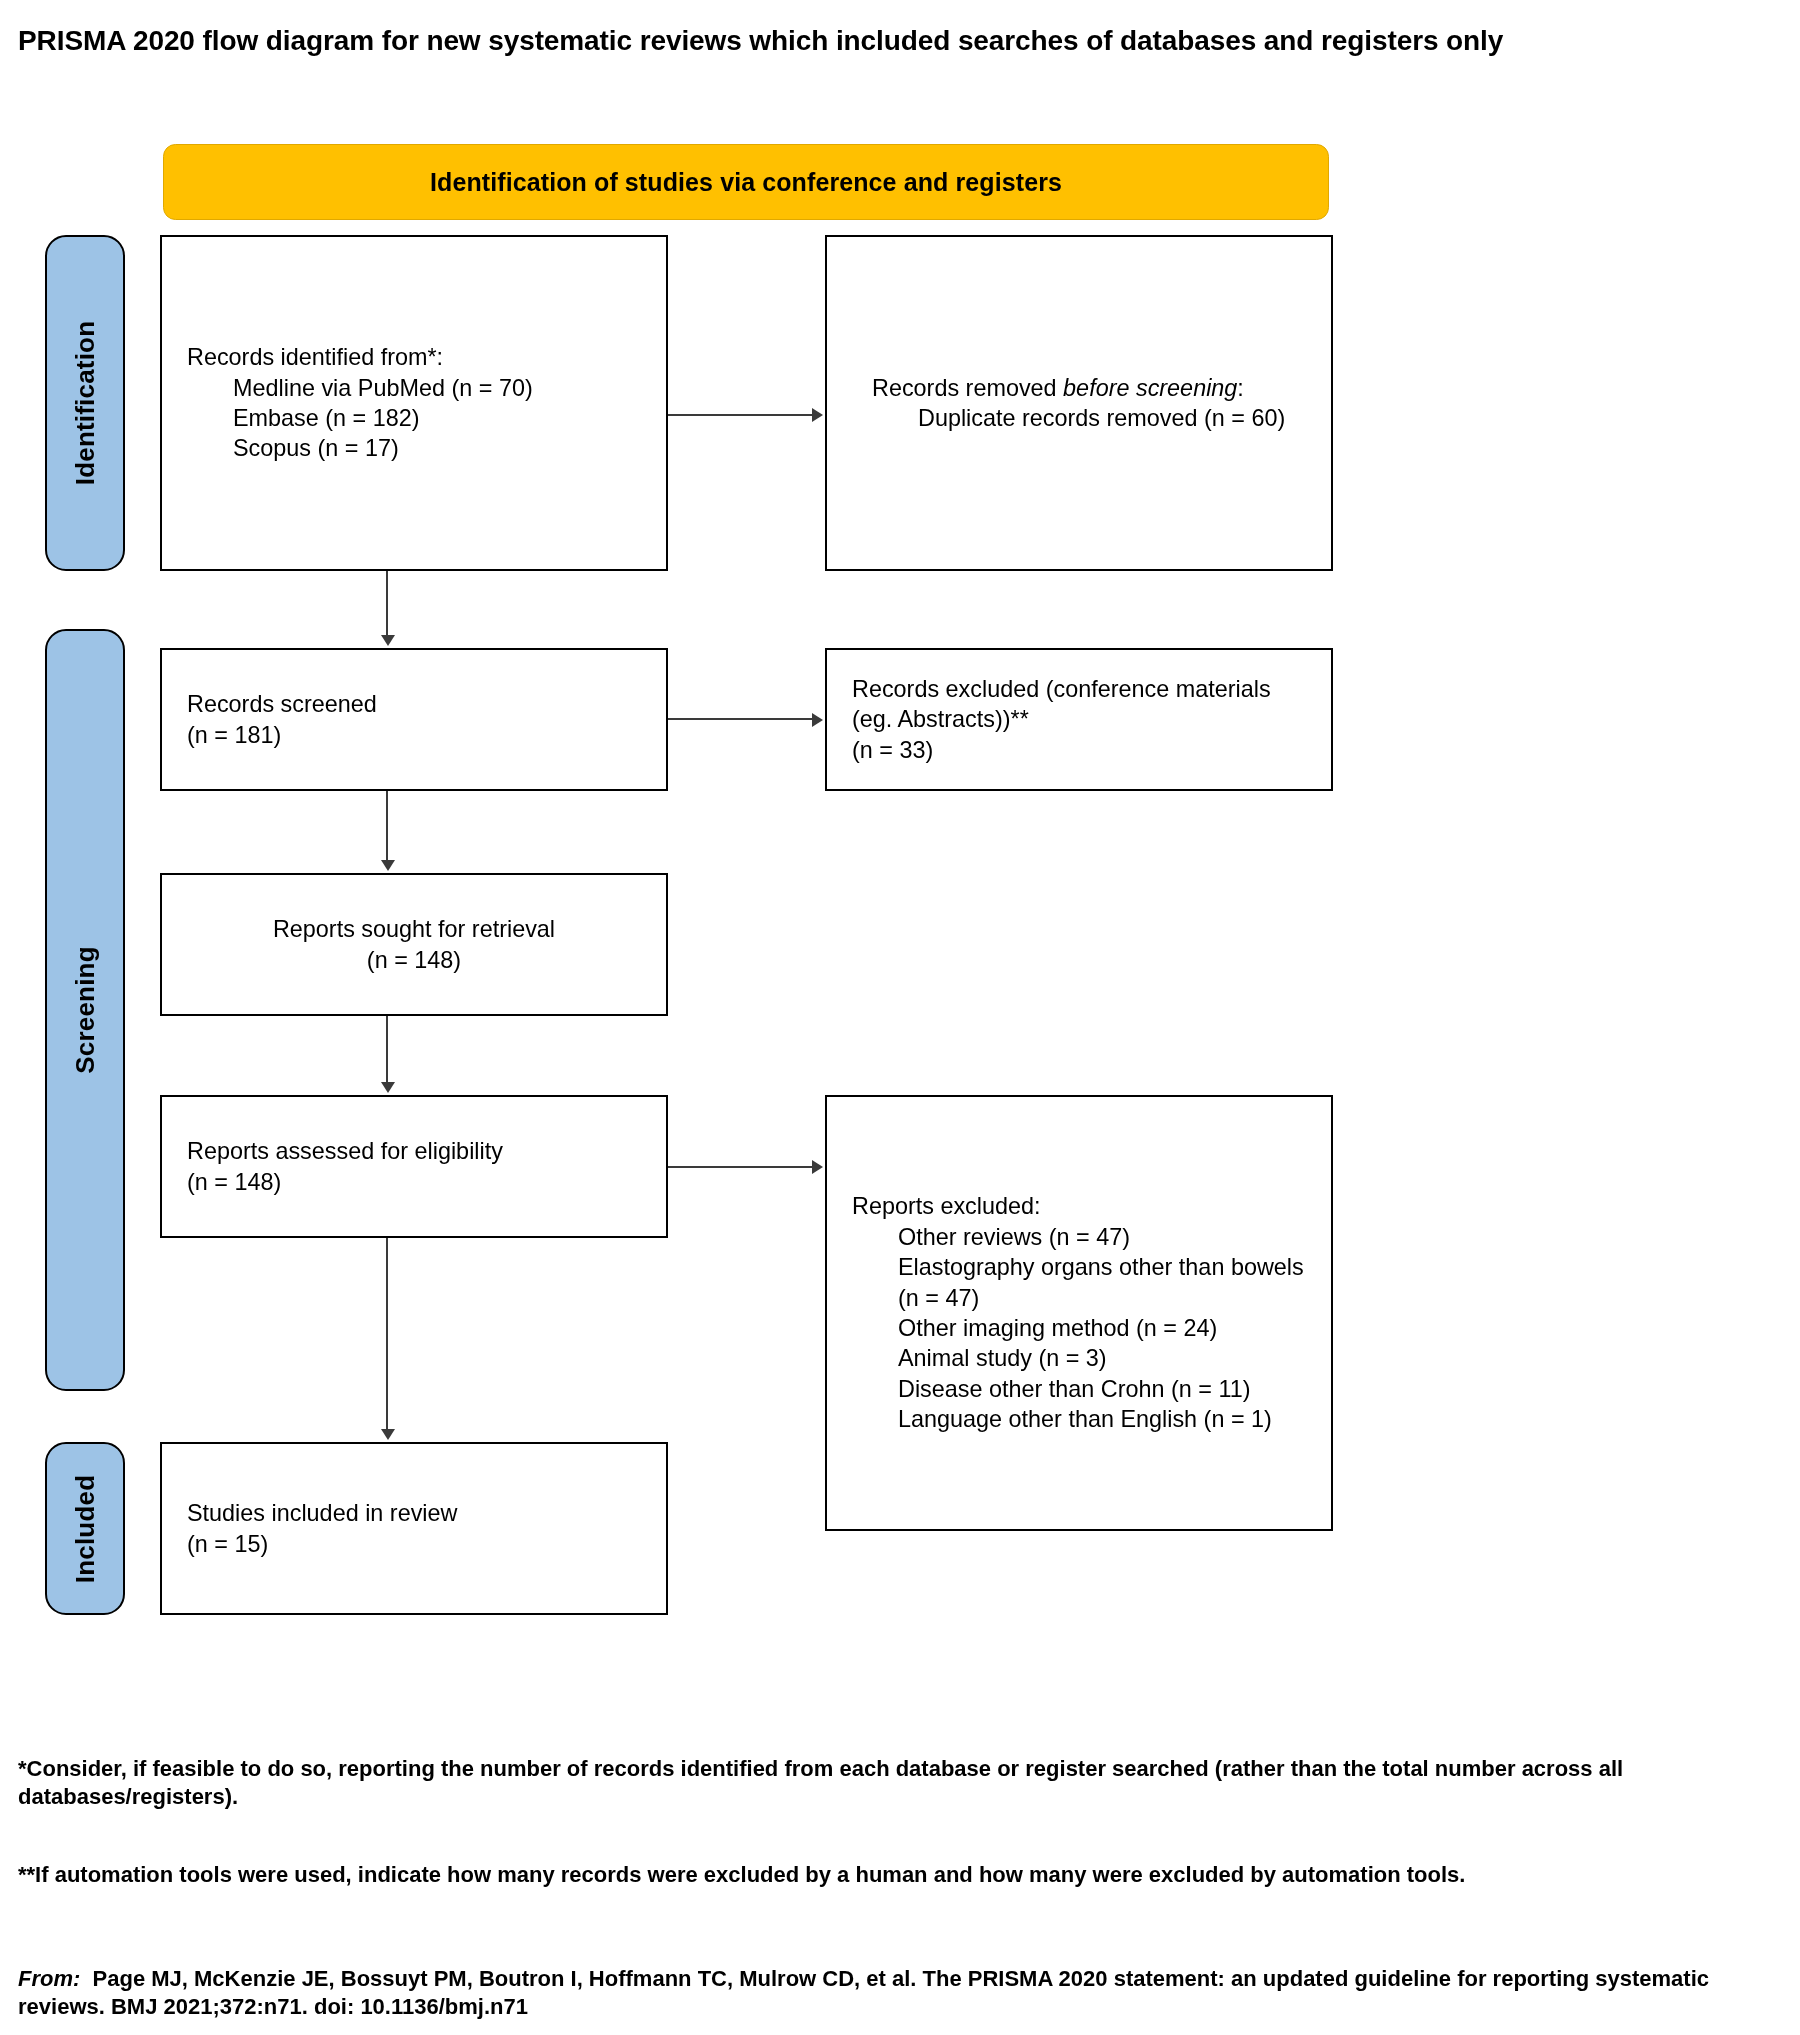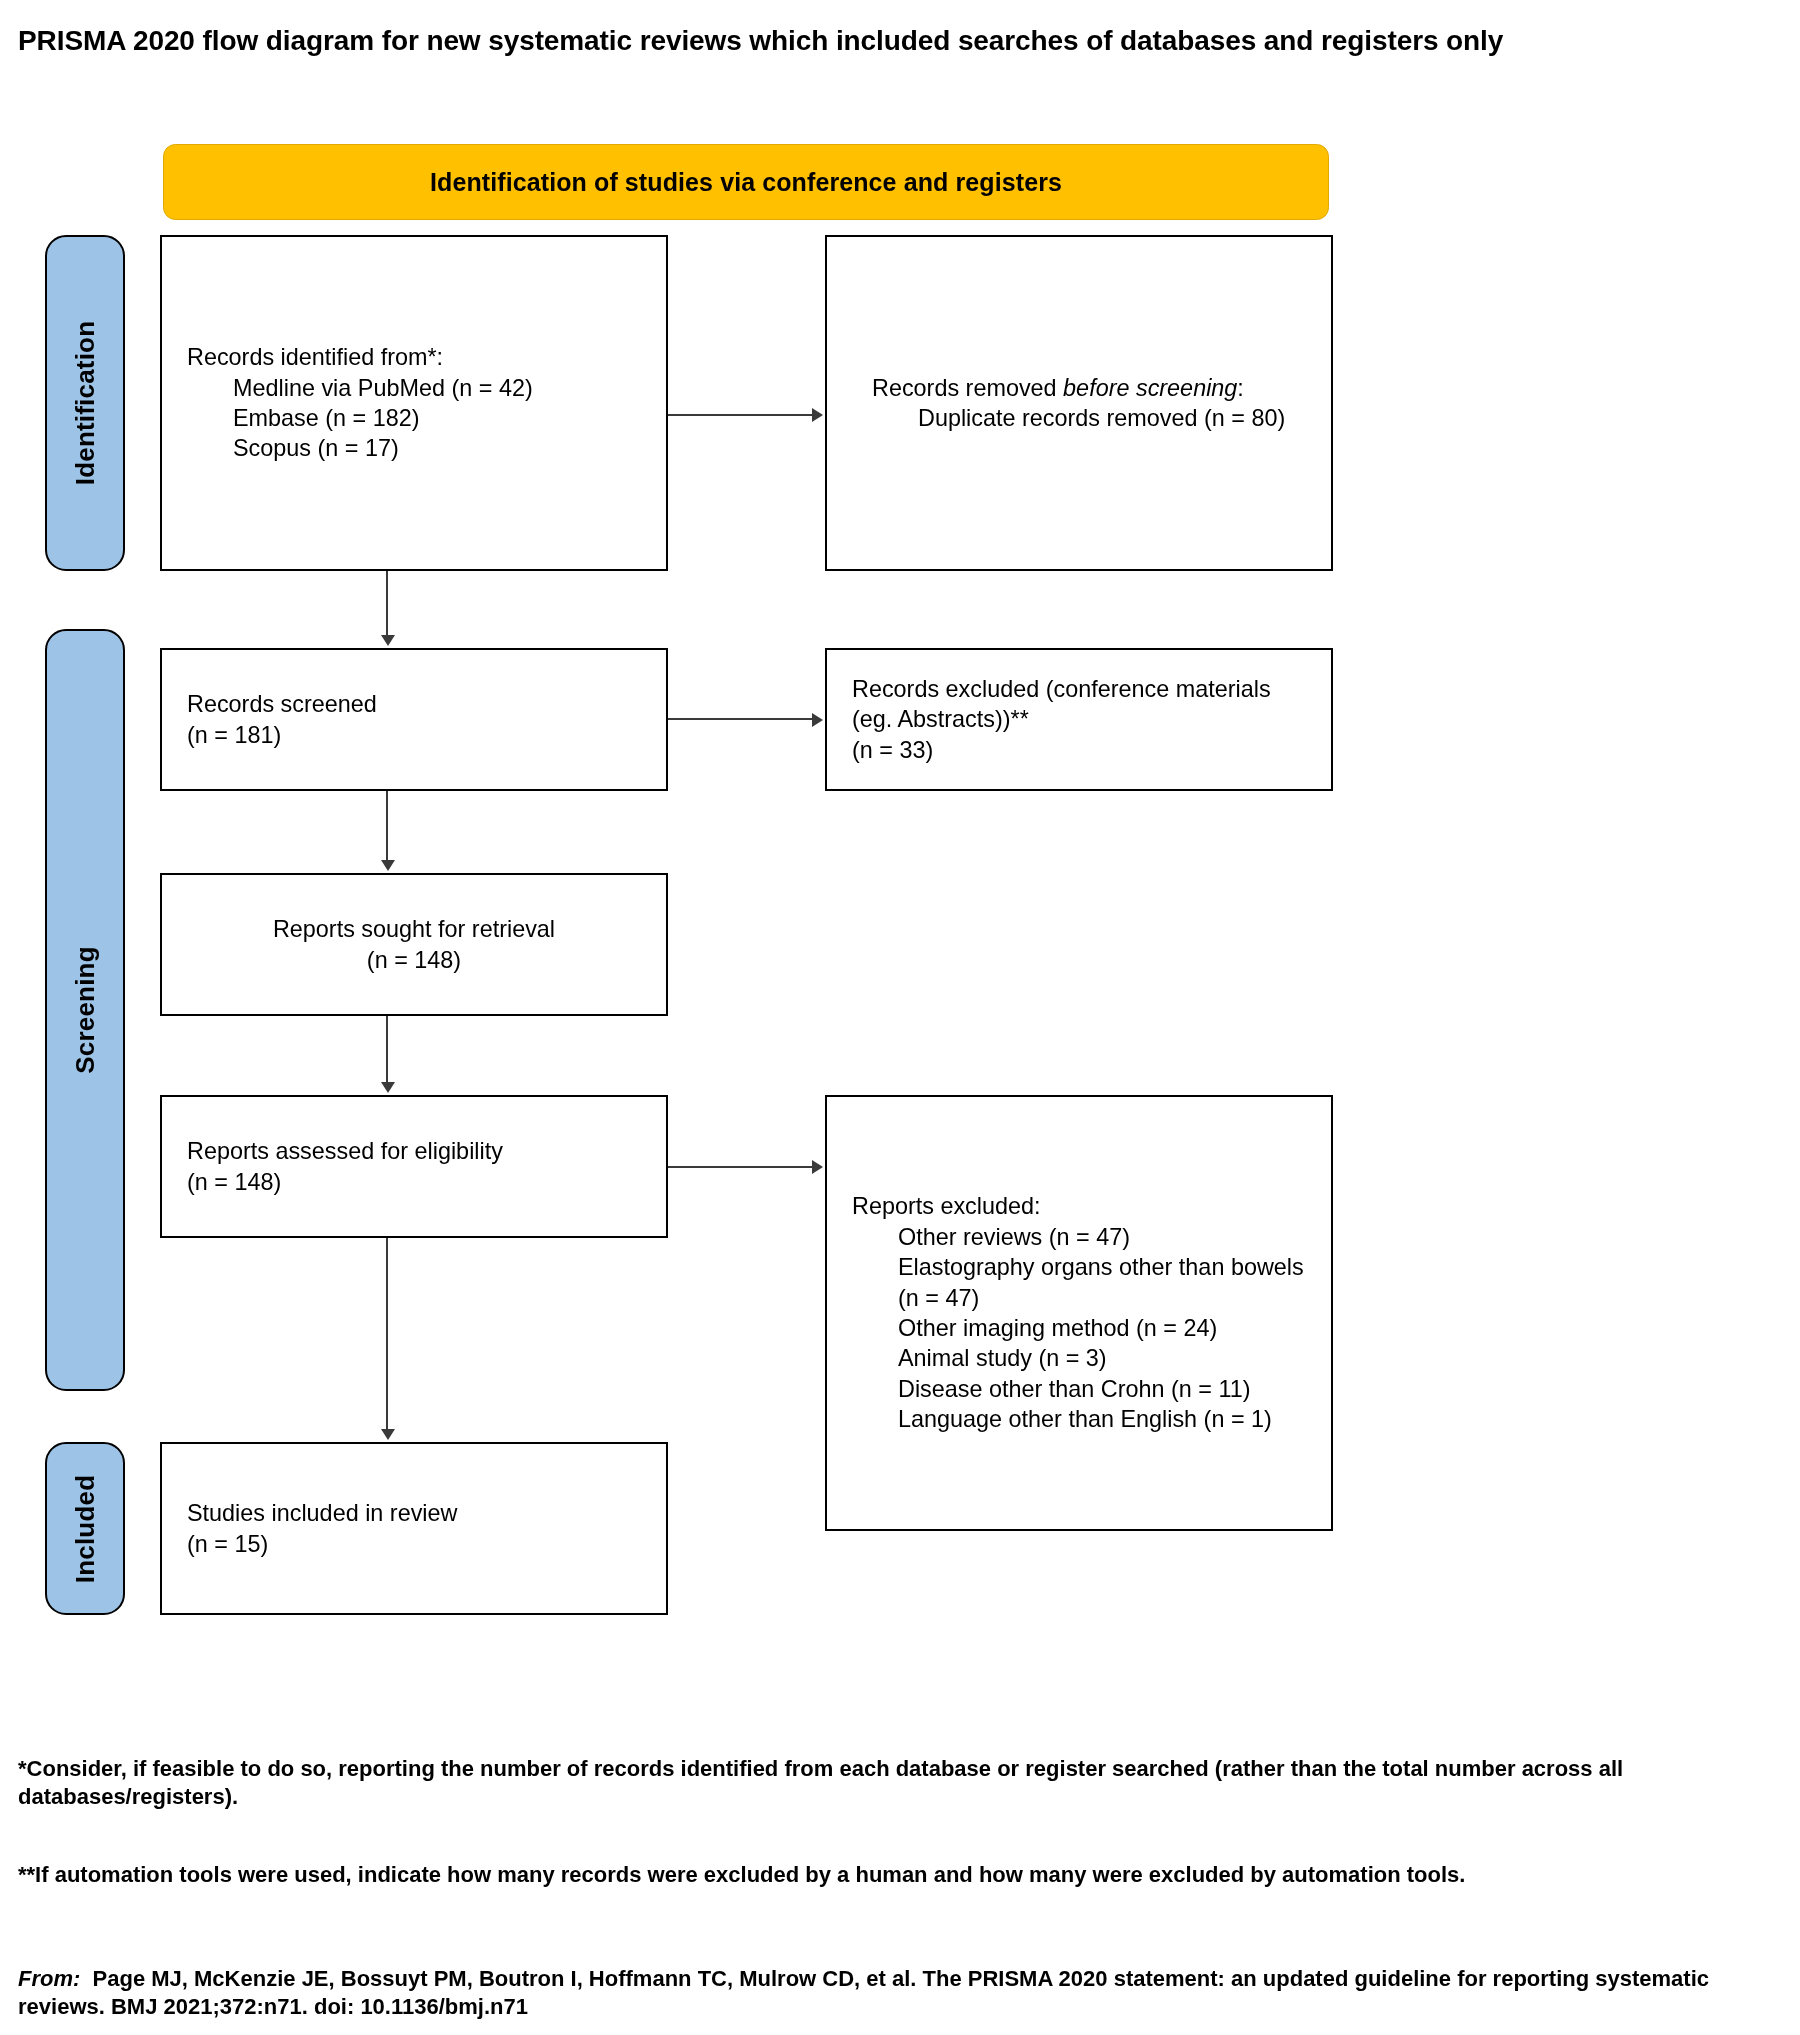--- a/index.html
+++ b/index.html
@@ -179,21 +179,21 @@
   <span class="stage-label">Included</span>
 </div>
 
 <div id="identification-banner">
   <span class="banner-text">Identification of studies via conference and registers</span>
 </div>
 
 <div class="flow-box" id="box-records-identified">
   <div class="box-text">
     <span>Records identified from*:</span>
-    <span class="indent">Medline via PubMed (n = 42)</span>
+    <span class="indent">Medline via PubMed (n = 70)</span>
     <span class="indent">Embase (n = 182)</span>
     <span class="indent">Scopus (n = 17)</span>
   </div>
 </div>
 
 <div class="flow-box" id="box-records-screened">
   <div class="box-text">
     <span style="display:block">Records screened</span>
     <span style="display:block">(n = 181)</span>
   </div>
@@ -216,21 +216,21 @@
 <div class="flow-box" id="box-studies-included">
   <div class="box-text">
     <span style="display:block">Studies included in review</span>
     <span style="display:block">(n = 15)</span>
   </div>
 </div>
 
 <div class="flow-box" id="box-records-removed">
   <div class="box-text">
     <span style="display:block"><span>Records removed </span><span class="ital">before screening</span><span>:</span></span>
-    <span class="indent">Duplicate records removed  (n = 80)</span>
+    <span class="indent">Duplicate records removed  (n = 60)</span>
   </div>
 </div>
 
 <div class="flow-box" id="box-records-excluded">
   <div class="box-text">
     <span style="display:block">Records excluded (conference materials (eg. Abstracts))**</span>
     <span style="display:block">(n = 33)</span>
   </div>
 </div>
 

